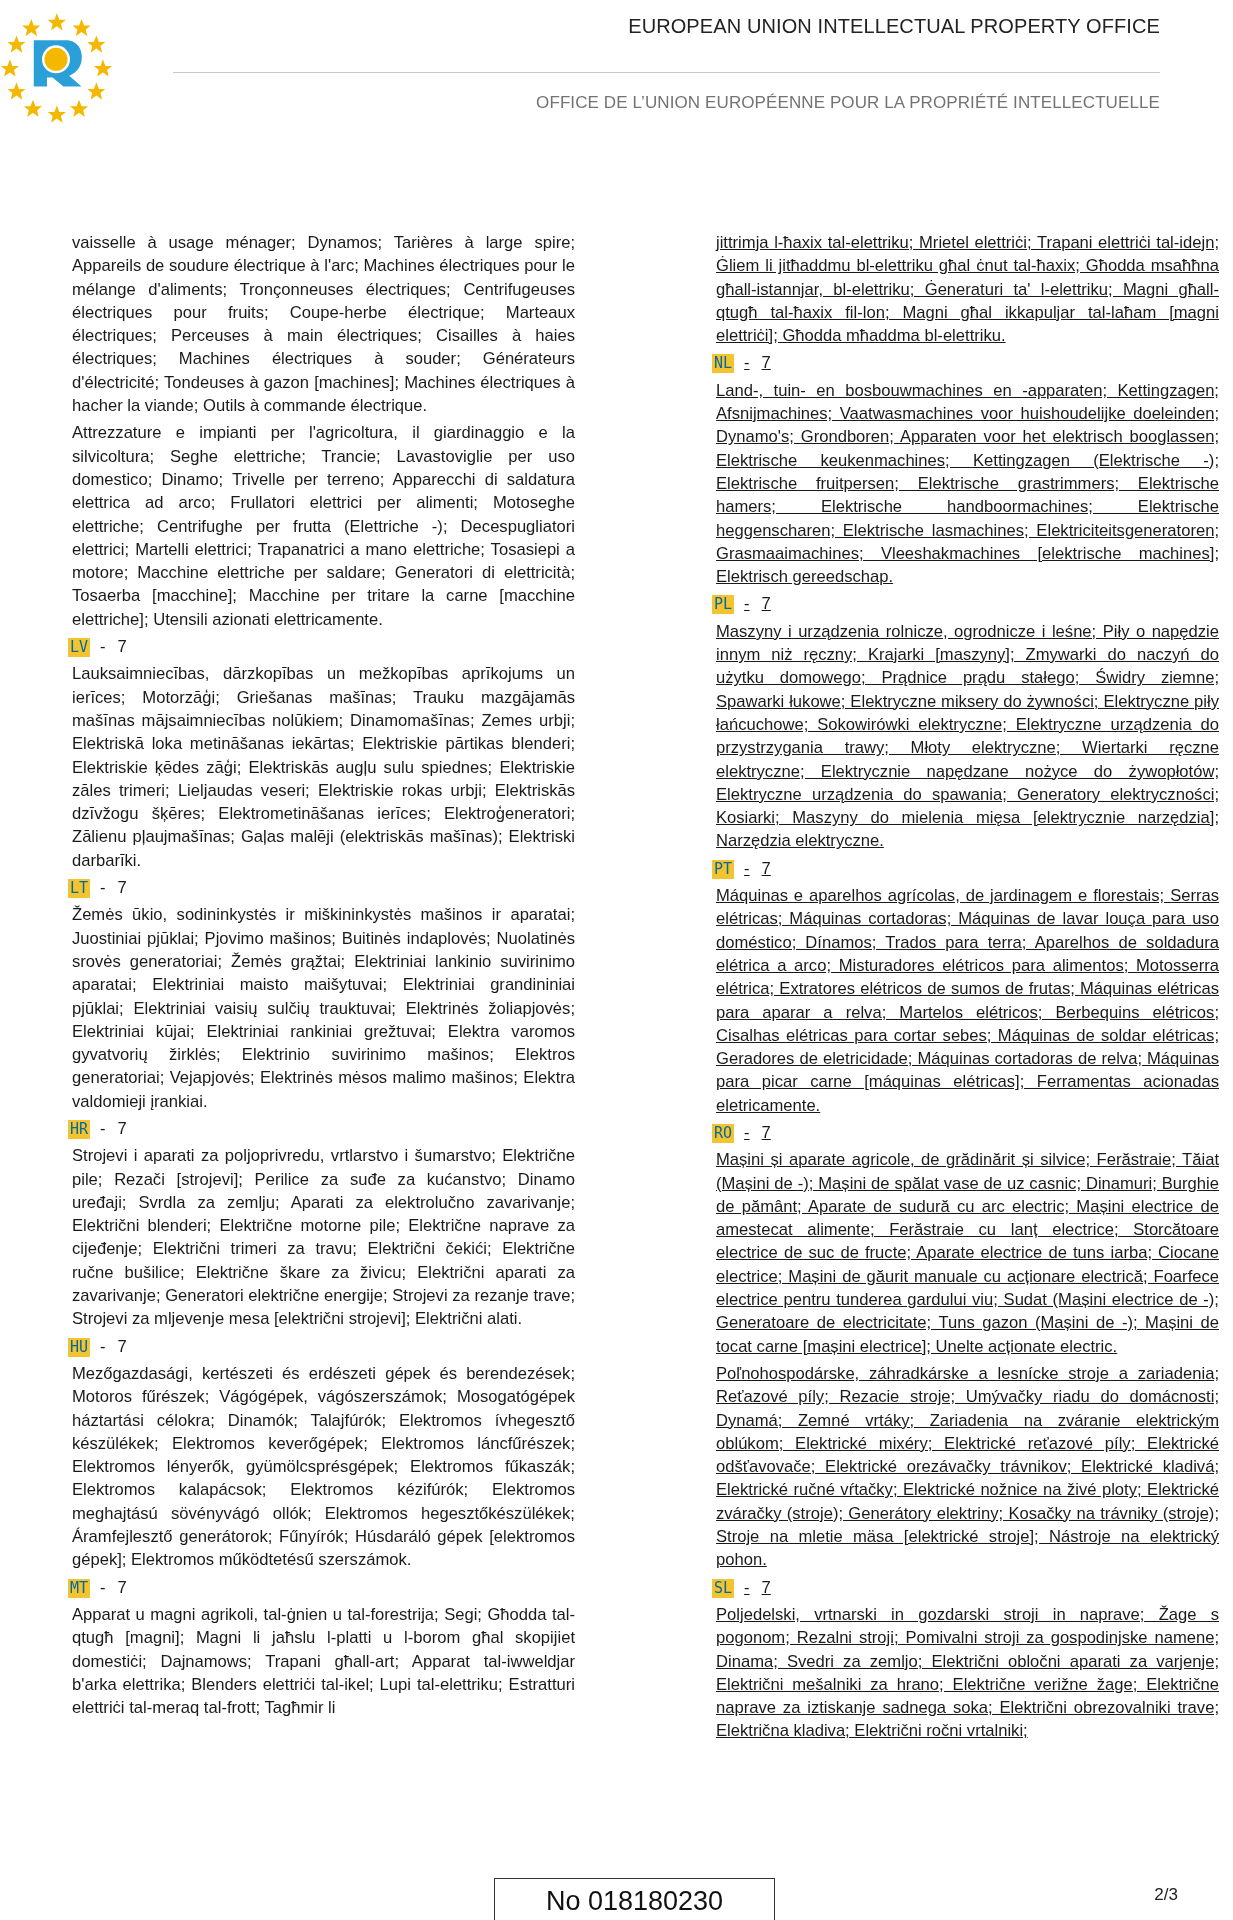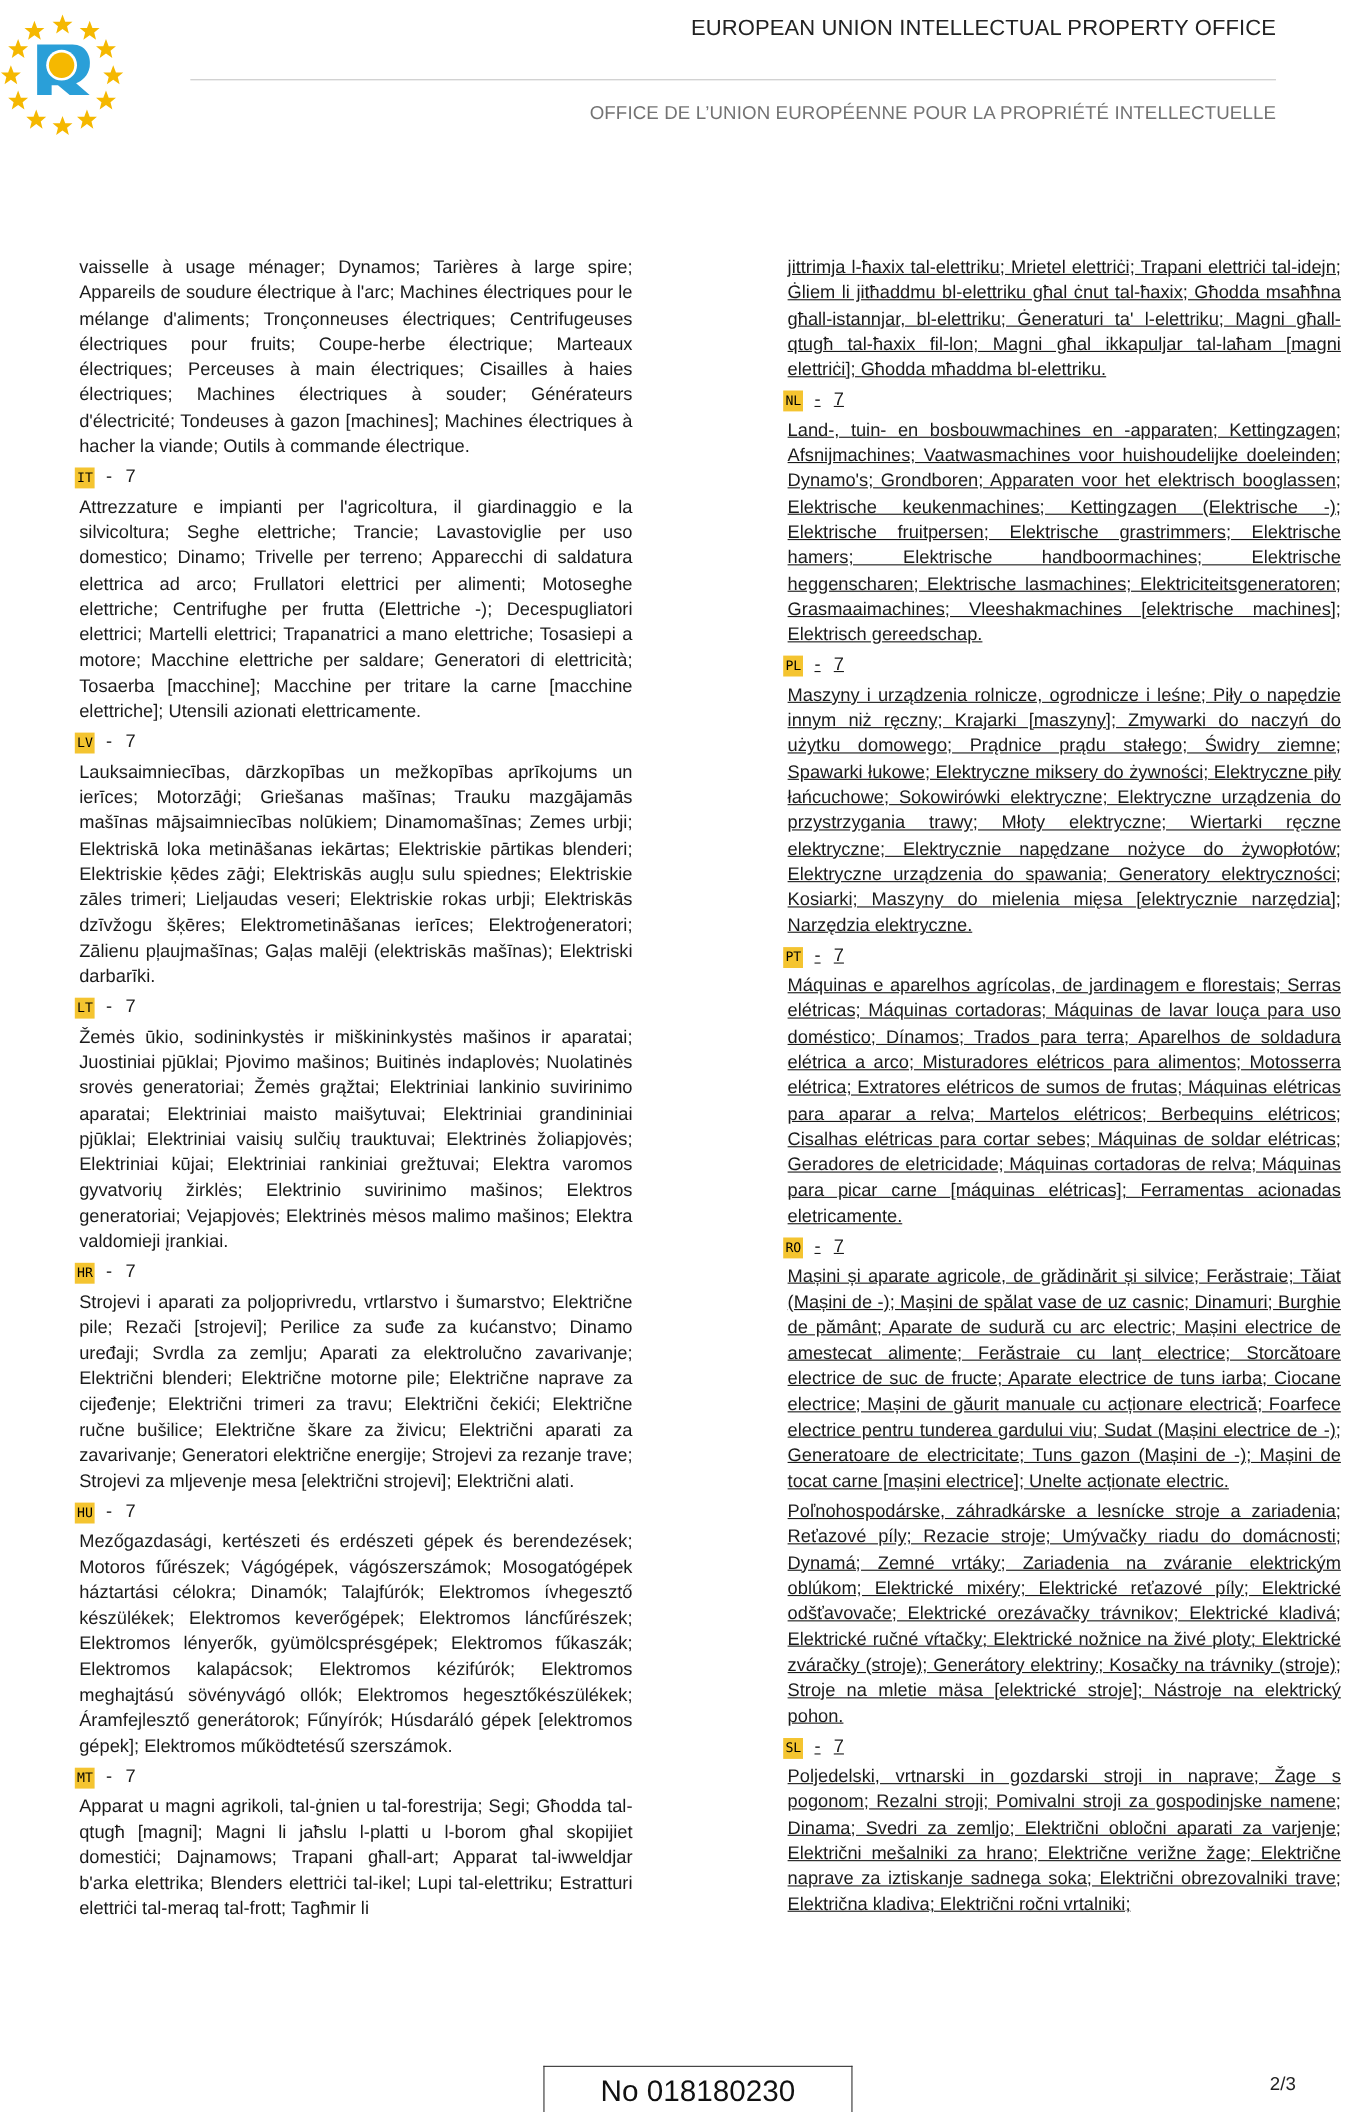--- a/index.html
+++ b/index.html
@@ -23,22 +23,22 @@
   .col {
     position: absolute; top: 227px; width: 511px;
     font-size: 16.6px; line-height: 23.3px; text-align: justify;
     hyphens: manual;
   }
   .col-left { left: 68px; }
   .col-right { left: 712px; text-decoration: underline; }
   .para { margin: 4px; }
   .lang-head { margin: 0; height: 23.3px; white-space: nowrap; }
   .tag {
-    font-family: "DejaVu Sans Mono", monospace; font-size: 12px;
-    background: #f4c430; color: #000000; padding: 0 2px;
+    font-family: "DejaVu Sans Mono", monospace; font-size: 15px;
+    background: #f4c430; color: #0369a1; padding: 0 2px;
     display: inline-block; line-height: 19px;
   }
   .dash { margin-left: 10px; }
   .cls { margin-left: 12px; }
   .footer-box {
     position: absolute; left: 494px; top: 1878px; width: 281px; height: 50px;
     border: 1.5px solid #333; border-bottom: none; box-sizing: border-box;
     text-align: center; font-size: 27px; line-height: 40px; padding-top: 2px;
     color: #111;
   }
@@ -70,21 +70,20 @@
 </svg>
 
 <div class="hdr-top">EUROPEAN UNION INTELLECTUAL PROPERTY OFFICE</div>
 <div class="hdr-line"></div>
 <div class="hdr-bottom">OFFICE DE L’UNION EUROPÉENNE POUR LA PROPRIÉTÉ INTELLECTUELLE</div>
 
 <div class="col col-left">
   <p class="para">vaisselle à usage ménager; Dynamos; Tarières à large spire; Appareils de soudure électrique à l'arc; Machines électriques pour le mélange d'aliments; Tronçonneuses électriques; Centrifugeuses électriques pour fruits; Coupe-herbe électrique; Marteaux électriques; Perceuses à main électriques; Cisailles à haies électriques; Machines électriques à souder; Générateurs d'électricité; Tondeuses à gazon [machines]; Machines électriques à hacher la viande; Outils à commande électrique.</p>
 
   <div>
-    <p class="lang-head"><span class="tag">IT</span><span class="dash">-</span><span class="cls">7</span></p>
     <p class="para">Attrezzature e impianti per l'agricoltura, il giardinaggio e la silvicoltura; Seghe elettriche; Trancie; Lavastoviglie per uso domestico; Dinamo; Trivelle per terreno; Apparecchi di salda­tura elettrica ad arco; Frullatori elettrici per alimenti; Moto­seghe elettriche; Centrifughe per frutta (Elettriche -); De­cespugliatori elettrici; Martelli elettrici; Trapanatrici a mano elettriche; Tosasiepi a motore; Macchine elettriche per saldare; Generatori di elettricità; Tosaerba [macchine]; Macchine per tritare la carne [macchine elettriche]; Utensili azionati elettri­camente.</p>
   </div>
 
   <div>
     <p class="lang-head"><span class="tag">LV</span><span class="dash">-</span><span class="cls">7</span></p>
     <p class="para">Lauksaimniecības, dārzkopības un mežkopības aprīkojums un ierīces; Motorzāģi; Griešanas mašīnas; Trauku mazgāja­mās mašīnas mājsaimniecības nolūkiem; Dinamomašīnas; Zemes urbji; Elektriskā loka metināšanas iekārtas; Elektriskie pārtikas blenderi; Elektriskie ķēdes zāģi; Elektriskās augļu sulu spiednes; Elektriskie zāles trimeri; Lieljaudas veseri; Elektriskie rokas urbji; Elektriskās dzīvžogu šķēres; Elektro­metināšanas ierīces; Elektroģeneratori; Zālienu pļaujmašīnas; Gaļas malēji (elektriskās mašīnas); Elektriski darbarīki.</p>
   </div>
 
   <div>
     <p class="lang-head"><span class="tag">LT</span><span class="dash">-</span><span class="cls">7</span></p>

